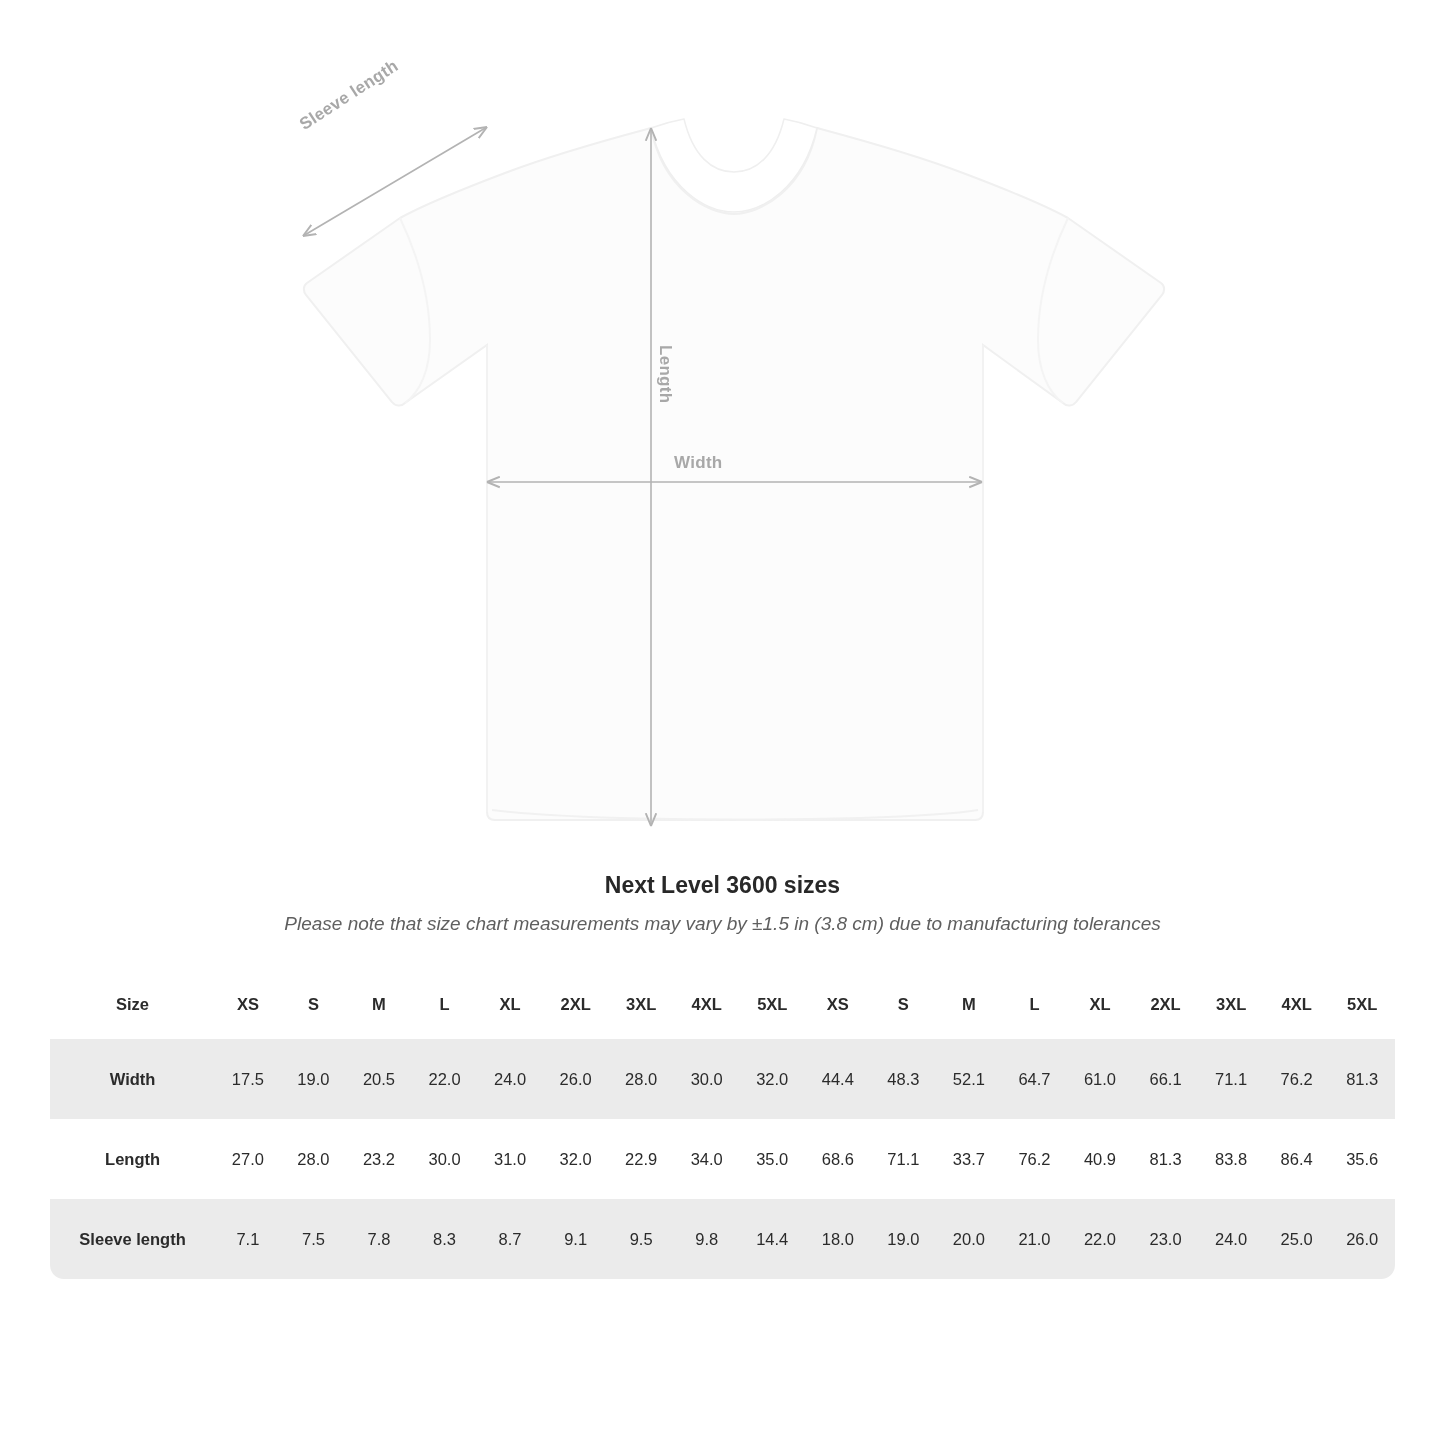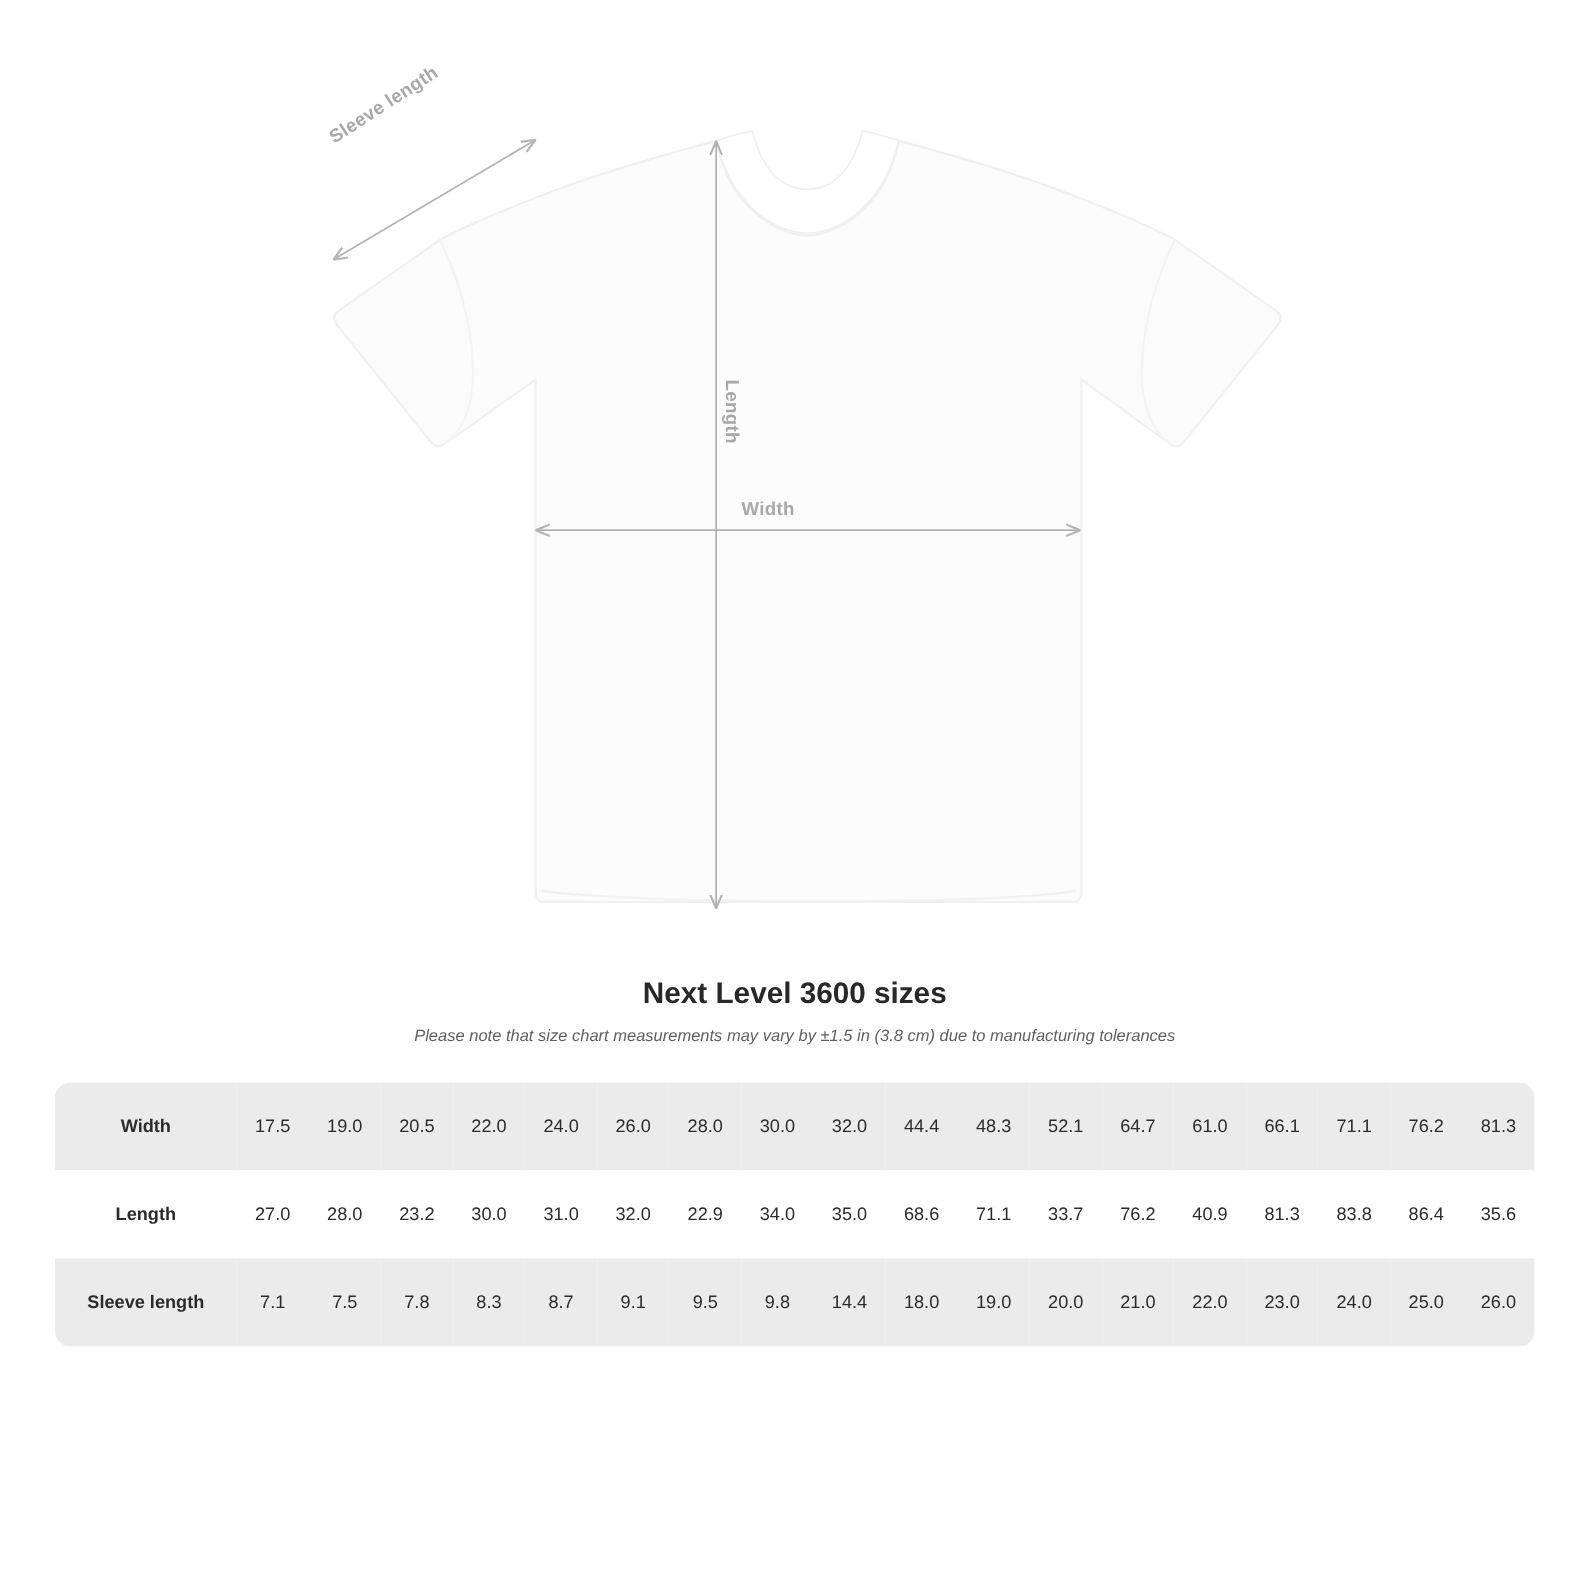--- a/index.html
+++ b/index.html
@@ -50,28 +50,28 @@
   }
   .label-width {
     left: 674px;
     top: 453px;
     white-space: nowrap;
   }
 
   
   .chart-title {
     text-align: center;
-    font-size: 27px;
+    font-size: 23px;
     font-weight: bold;
     color: #282828;
-    margin: 28px 0 0 0;
+    margin: 12px 0 0 0;
   }
   .chart-note {
     text-align: center;
-    font-size: 15px;
+    font-size: 19px;
     font-style: italic;
     color: #5f5f5f;
     margin: 14px 0 0 0;
   }
 
   
   .table-wrap {
     margin: 34px 50px 0 50px;
     border-radius: 14px;
     overflow: hidden;
@@ -207,20 +207,41 @@
         <col class="col-cell">
         <col class="col-cell">
         <col class="col-cell">
       <col class="col-cell">
         <col class="col-cell">
         <col class="col-cell">
         <col class="col-cell">
     </colgroup>
     <tbody>
 
+      <tr class="head-row">
+        <td>Size</td>
+        <td>XS</td>
+        <td>S</td>
+        <td>M</td>
+        <td>L</td>
+        <td>XL</td>
+        <td>2XL</td>
+        <td>3XL</td>
+        <td>4XL</td>
+        <td>5XL</td>
+        <td>XS</td>
+        <td>S</td>
+        <td>M</td>
+        <td>L</td>
+        <td>XL</td>
+        <td>2XL</td>
+        <td>3XL</td>
+        <td>4XL</td>
+        <td>5XL</td>
+      </tr>
 
       <tr class="row-odd">
         <td class="rowhead">Width</td>
         <td>17.5</td>
         <td>19.0</td>
         <td>20.5</td>
         <td>22.0</td>
         <td>24.0</td>
         <td>26.0</td>
         <td>28.0</td>

